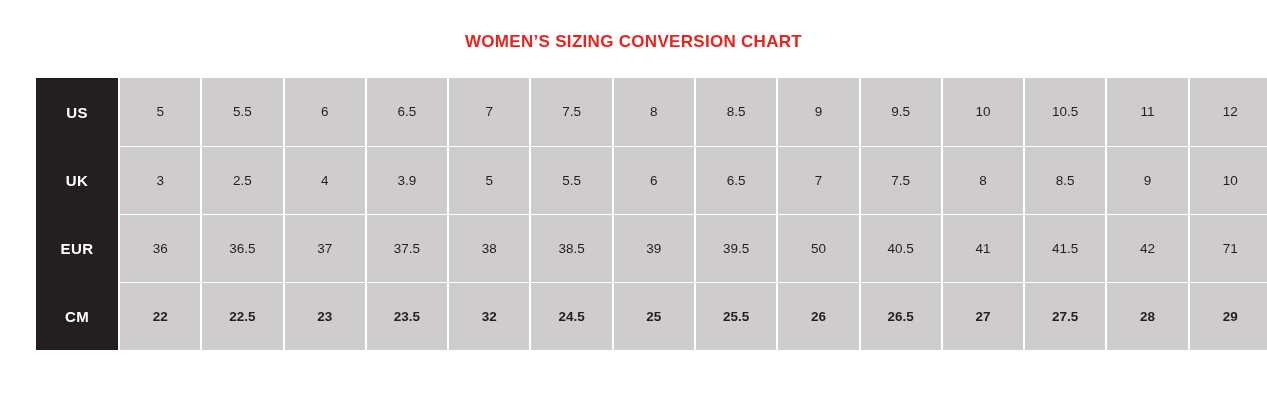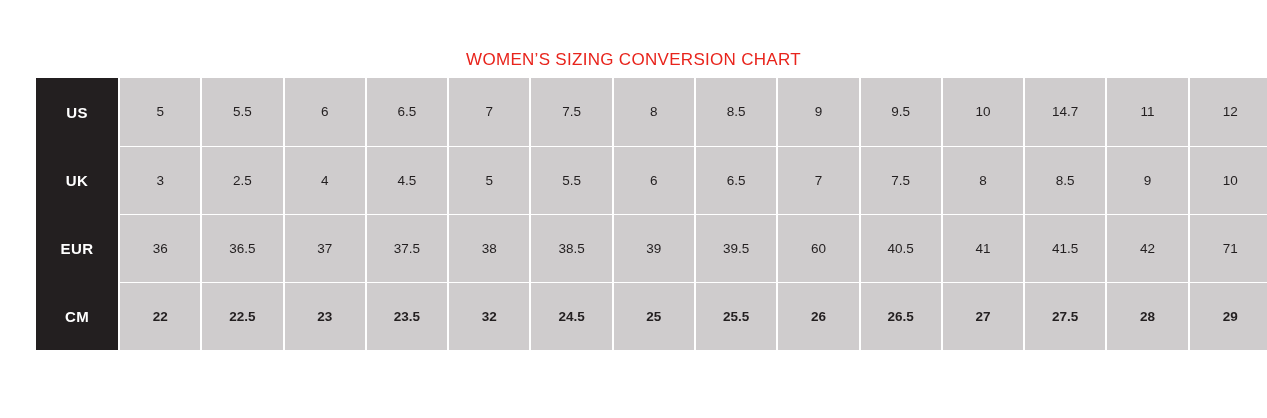--- a/index.html
+++ b/index.html
@@ -14,27 +14,27 @@
     overflow: hidden;
   }
   .page {
     position: relative;
     width: 1267px;
     height: 418px;
     background: #ffffff;
   }
   .chart-title {
     position: absolute;
-    top: 50px;
+    top: 32px;
     left: 0;
     width: 1267px;
     text-align: center;
     color: #e8241c;
     font-size: 17px;
-    font-weight: normal;
+    font-weight: bold;
     letter-spacing: 0.3px;
   }
   .table-wrap {
     position: absolute;
     top: 78px;
     left: 36px;
     width: 1166px;
   }
   table.size-chart {
     border-collapse: collapse;
@@ -95,30 +95,30 @@
           <td class="cell">5.5</td>
           <td class="cell">6</td>
           <td class="cell">6.5</td>
           <td class="cell">7</td>
           <td class="cell">7.5</td>
           <td class="cell">8</td>
           <td class="cell">8.5</td>
           <td class="cell">9</td>
           <td class="cell">9.5</td>
           <td class="cell">10</td>
-          <td class="cell">14.7</td>
+          <td class="cell">10.5</td>
           <td class="cell">11</td>
           <td class="cell">12</td>
         </tr>
         <tr>
           <th class="rowhead">UK</th>
           <td class="cell">3</td>
           <td class="cell">2.5</td>
           <td class="cell">4</td>
-          <td class="cell">4.5</td>
+          <td class="cell">3.9</td>
           <td class="cell">5</td>
           <td class="cell">5.5</td>
           <td class="cell">6</td>
           <td class="cell">6.5</td>
           <td class="cell">7</td>
           <td class="cell">7.5</td>
           <td class="cell">8</td>
           <td class="cell">8.5</td>
           <td class="cell">9</td>
           <td class="cell">10</td>
@@ -126,21 +126,21 @@
         <tr>
           <th class="rowhead">EUR</th>
           <td class="cell">36</td>
           <td class="cell">36.5</td>
           <td class="cell">37</td>
           <td class="cell">37.5</td>
           <td class="cell">38</td>
           <td class="cell">38.5</td>
           <td class="cell">39</td>
           <td class="cell">39.5</td>
-          <td class="cell">60</td>
+          <td class="cell">50</td>
           <td class="cell">40.5</td>
           <td class="cell">41</td>
           <td class="cell">41.5</td>
           <td class="cell">42</td>
           <td class="cell">71</td>
         </tr>
         <tr>
           <th class="rowhead">CM</th>
           <td class="cell">22</td>
           <td class="cell">22.5</td>

